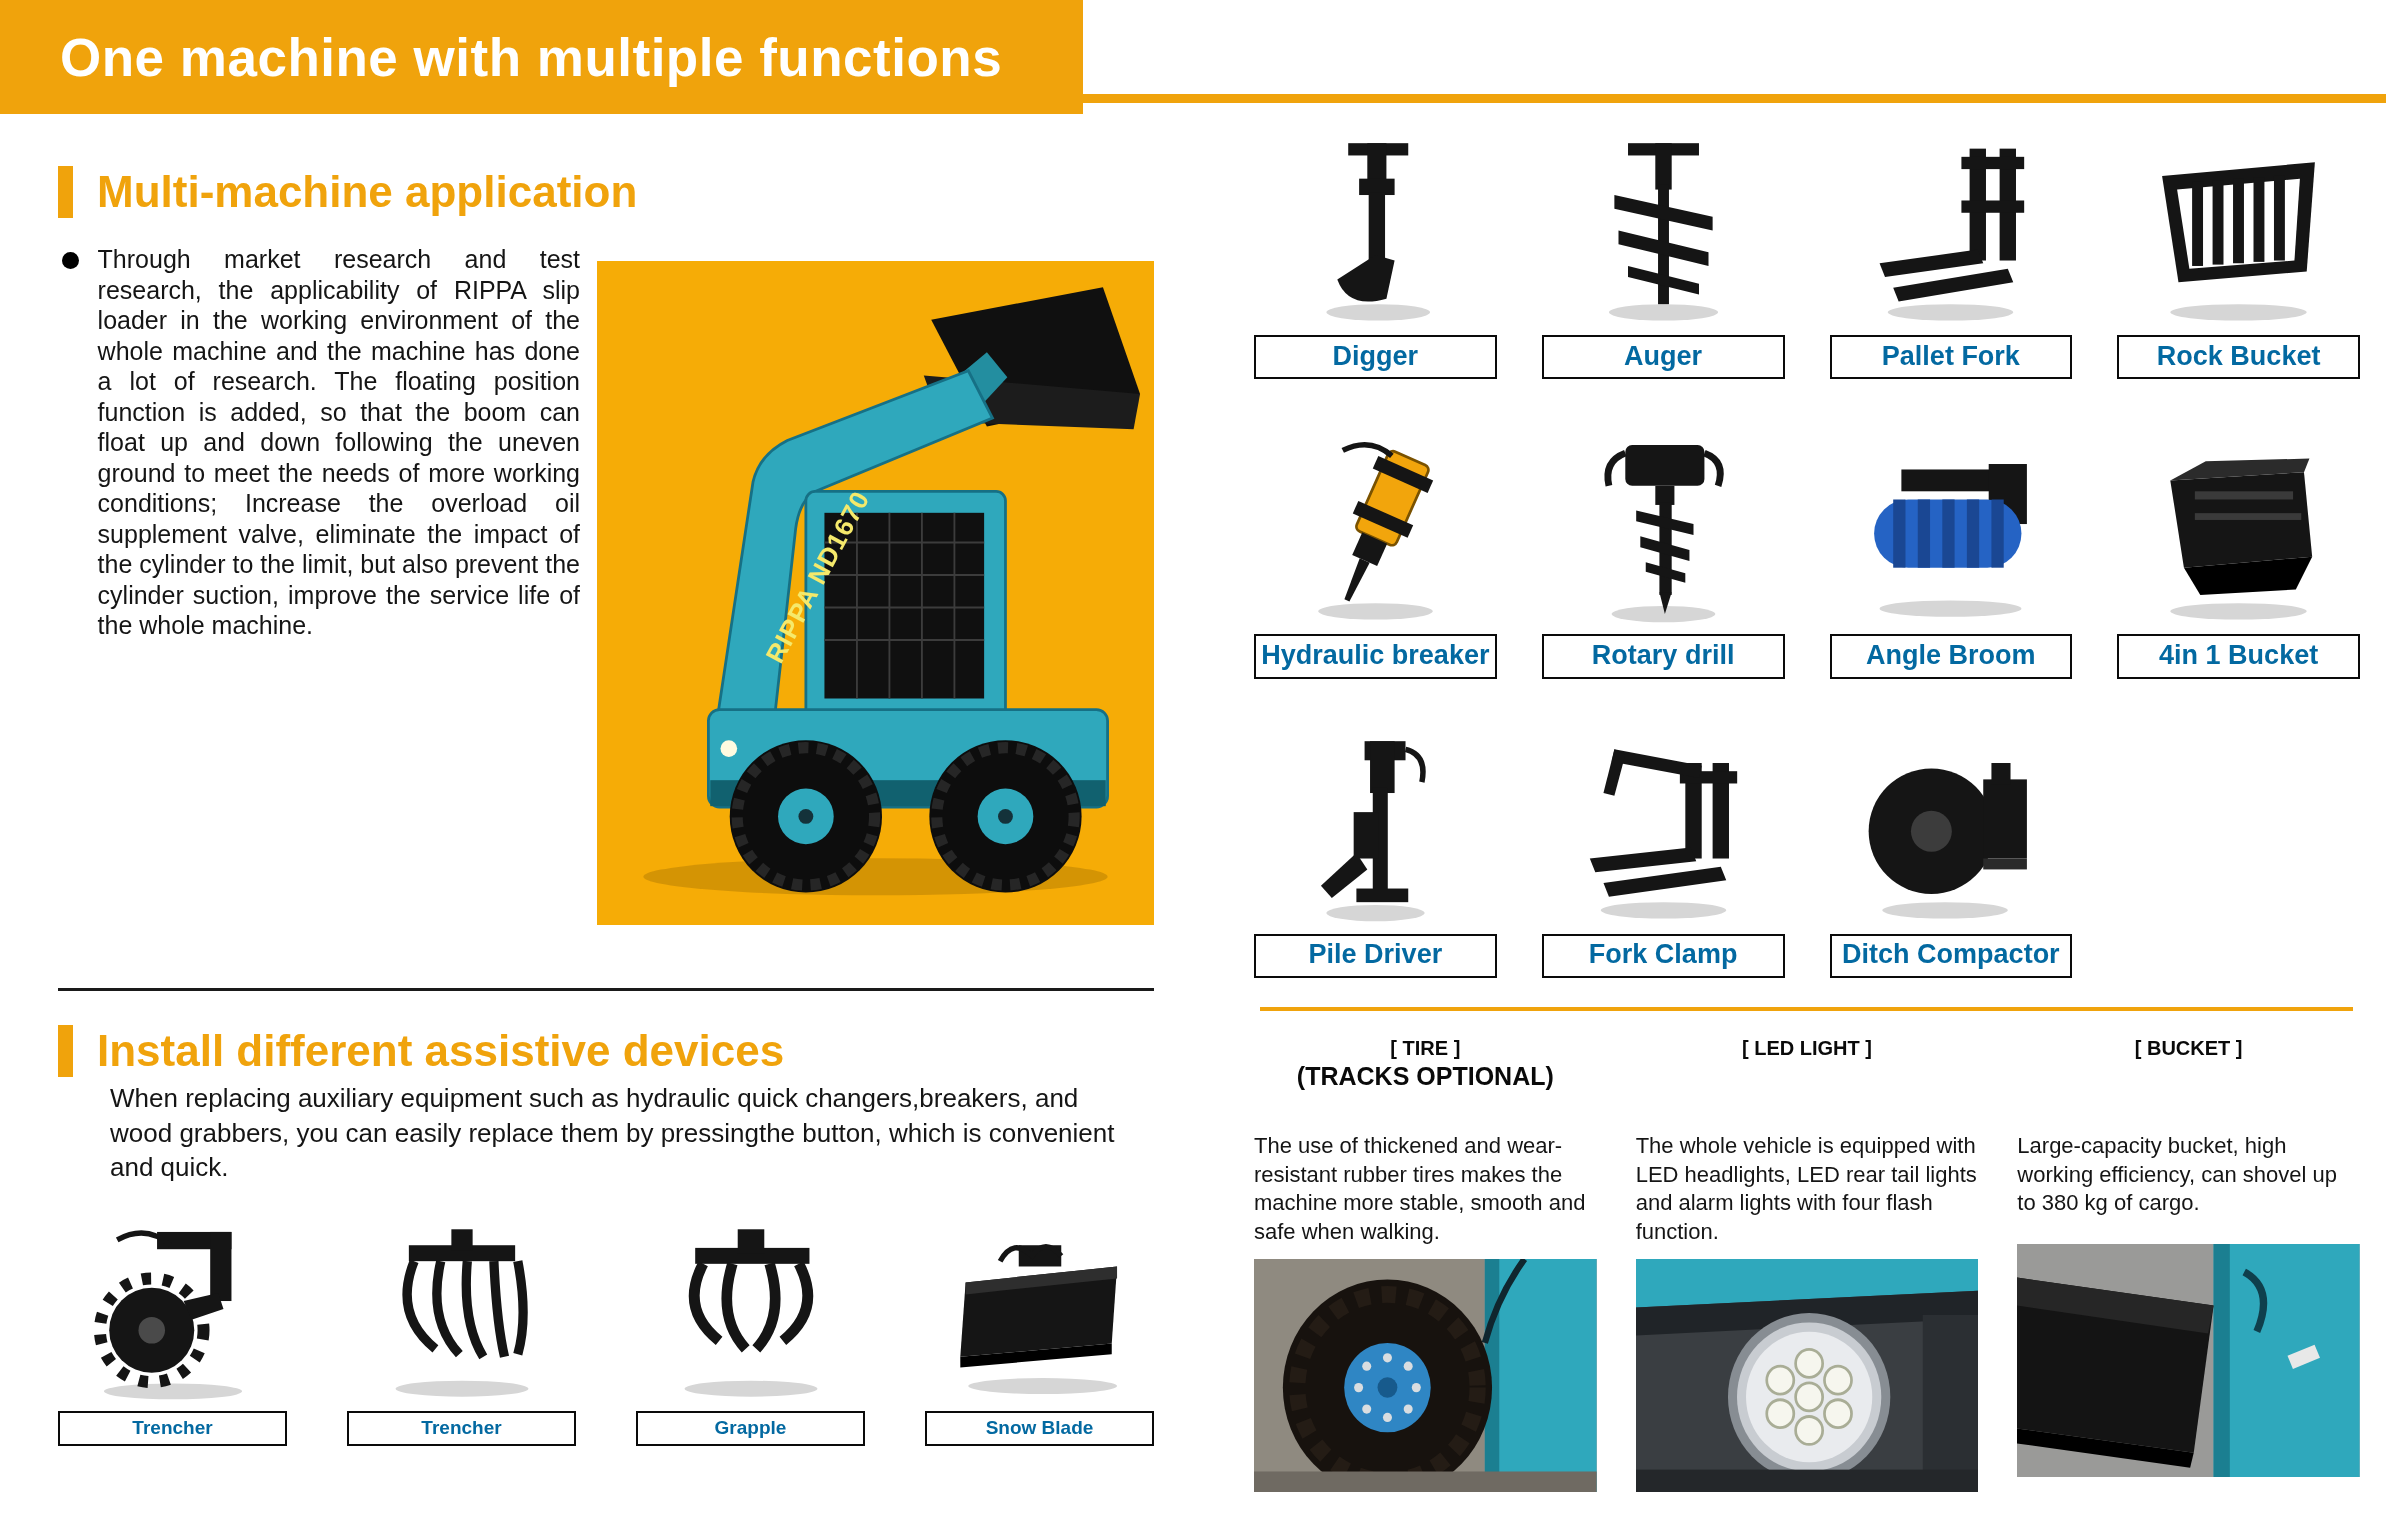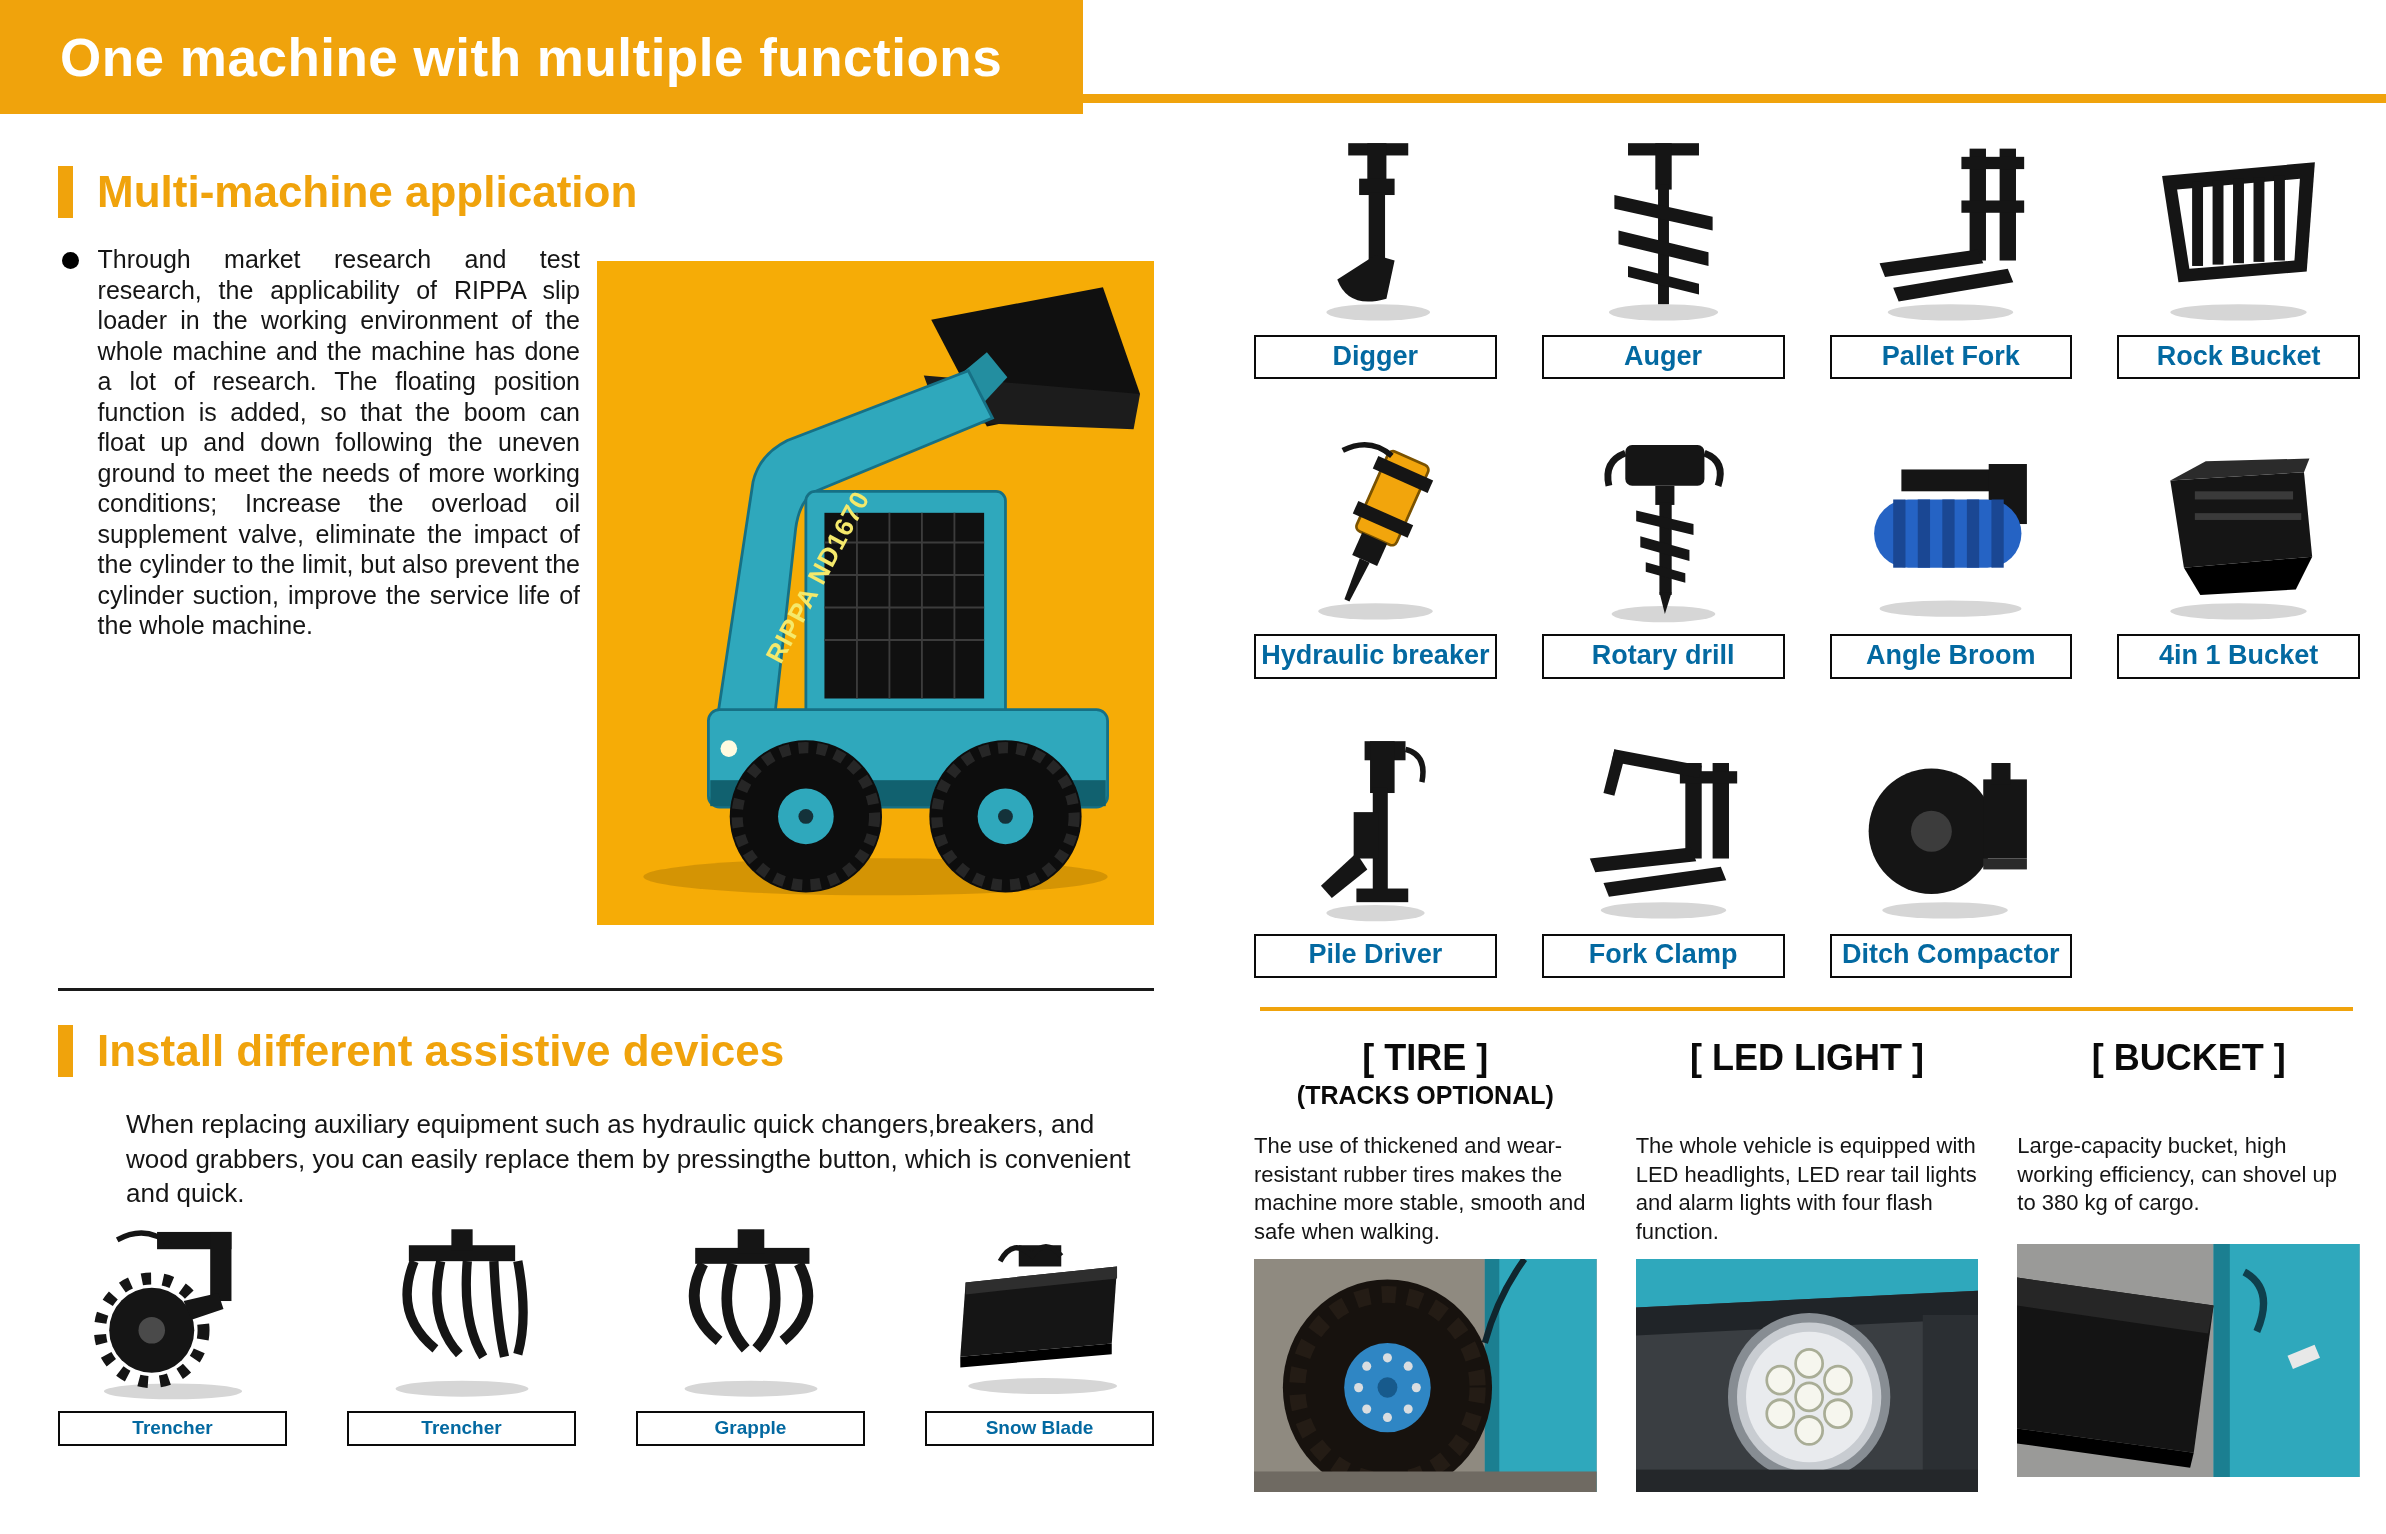--- a/index.html
+++ b/index.html
@@ -29,41 +29,41 @@
   .dot{flex:none;width:17px;height:17px;border-radius:50%;background:#000;margin:7.5px 18.6px 0 0;}
   .btext{font-size:25px;line-height:1.22;text-align:justify;}
 
   
   .machine-panel{position:absolute;left:597px;top:261px;width:557px;height:664px;background:var(--panel-yellow);}
   .machine-panel svg{width:100%;height:100%;display:block;}
 
   .divider-left{position:absolute;left:58px;top:988px;width:1096px;height:2.8px;background:#1a1a1a;}
   .divider-right{position:absolute;left:1260px;top:1007px;width:1093px;height:3.7px;background:var(--accent);}
 
-  .assistive-par{position:absolute;left:110px;top:1107px;width:1005px;font-size:26px;line-height:1.33;margin-left:16px;}
+  .assistive-par{position:absolute;left:110px;top:1081px;width:1005px;font-size:26px;line-height:1.33;}
 
   
   .cell{display:flex;flex-direction:column;align-items:center;}
   .imgbox{height:214px;width:100%;display:flex;align-items:flex-end;justify-content:center;padding-bottom:9.3px;}
   .att-icon{width:191px;height:191px;display:block;}
   .tag{border:2.8px solid #0a0a0a;background:#fff;font-weight:bold;text-align:center;color:#0369a1;width:100%;white-space:nowrap;overflow:hidden;}
 
   .grid12{position:absolute;left:1254px;top:121px;width:1106px;display:grid;grid-template-columns:repeat(4,1fr);column-gap:45px;row-gap:41px;}
   .grid12 .tag{font-size:27px;padding:3.7px 3.7px 5.6px;}
 
   .bottom4{position:absolute;left:58px;top:1217px;width:1096px;display:grid;grid-template-columns:repeat(4,1fr);column-gap:60px;}
   .bottom4 .imgbox{height:194px;}
   .bottom4 .att-icon{width:200px;height:186px;}
   .bottom4 .tag{font-size:19px;padding:3.7px 3.7px 5.6px;}
 
   
   .features{position:absolute;left:1254px;top:1037px;width:1106px;display:grid;grid-template-columns:repeat(3,1fr);column-gap:39px;}
   .fcol{display:flex;flex-direction:column;}
   .fhead{height:95px;text-align:center;}
-  .ftitle{font-size:36px;font-weight:bold;color:#0a0a0a;}
+  .ftitle{font-size:20px;font-weight:bold;color:#0a0a0a;}
   .fsub{font-size:25px;font-weight:bold;color:#0a0a0a;margin-top:1.9px;}
   .ftext{font-size:22px;line-height:1.3;min-height:99px;}
   .fphoto{height:233px;width:100%;margin-top:13px;}
   .fphoto svg{display:block;width:100%;height:100%;}
 </style>
 </head>
 <body>
 
 <div class="page">
 

